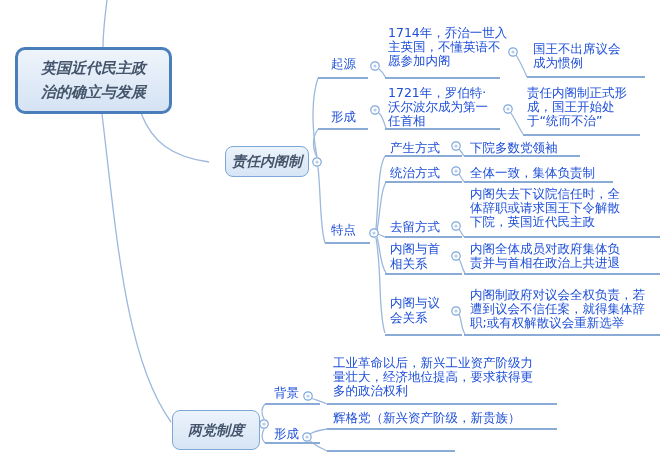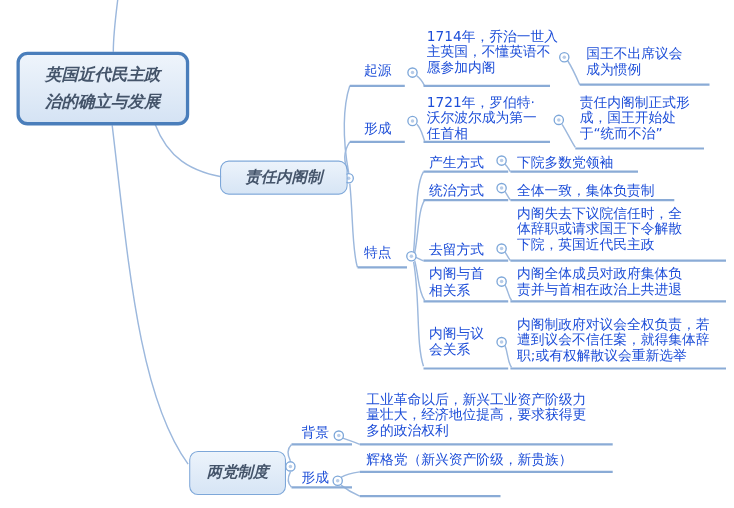--- a/index.html
+++ b/index.html
@@ -146,21 +146,21 @@
       <g>
           <circle class="handle-outer" cx="307" cy="437" r="4.2"></circle>
           <circle class="handle-inner" cx="307" cy="437" r="1.6"></circle>
         </g>
     </g>
   </svg>
 
   <div class="node-box root-box" style="left:15px;top:47px;width:157px;height:67px;">英国近代民主政
 治的确立与发展</div>
 
-  <div class="node-box" style="left:200px;top:146px;width:116px;height:31px;">责任内阁制</div>
+  <div class="node-box" style="left:225px;top:146px;width:84px;height:31px;">责任内阁制</div>
 
   <div class="topic" style="left:331px;top:57px;">起源</div>
   <div class="topic leaf" style="left:388px;top:26px;">1714年，乔治一世入
 主英国，不懂英语不
 愿参加内阁</div>
   <div class="topic leaf" style="left:533px;top:42px;">国王不出席议会
 成为惯例</div>
 
   <div class="topic" style="left:331px;top:110px;">形成</div>
   <div class="topic leaf" style="left:388px;top:86px;">1721年，罗伯特·

